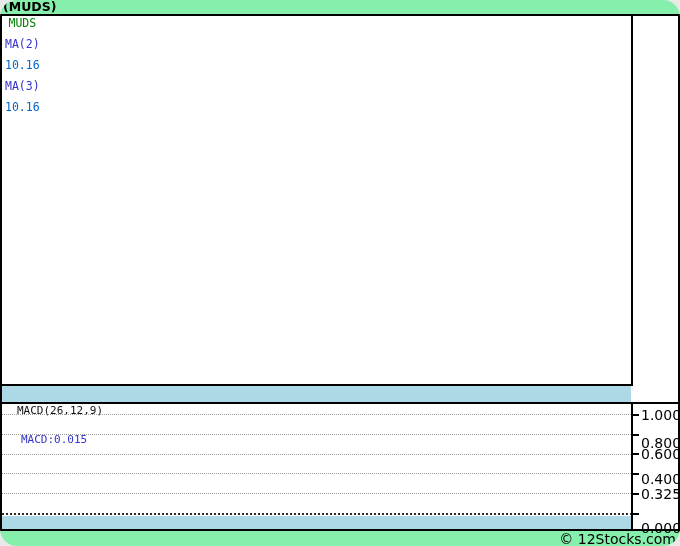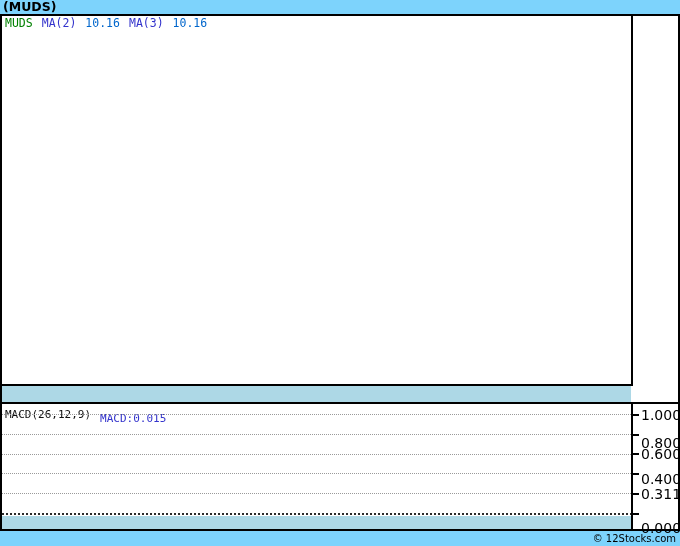--- a/index.html
+++ b/index.html
@@ -1,41 +1,42 @@
 <!DOCTYPE html>
 <html><head>
 <meta charset="utf-8">
 <style>
   html,body{margin:0;padding:0;background:#e9e9e9;}
   .stage{
     position:relative;
     width:680px;height:546px;
-    background:#7dd3fc;
+    background:#86efac;
     font-family:"DejaVu Sans", "Liberation Sans", sans-serif;
     overflow:hidden;
+    border-radius:17px;
   }
   .title{
     position:absolute;left:3px;top:0;height:14px;line-height:14px;
     font-size:12.5px;font-weight:bold;color:#000;white-space:nowrap;
   }
   .frame{
     position:absolute;left:0;top:14px;width:680px;height:517px;
     box-sizing:border-box;border:2px solid #000;background:#ffffff;
   }
   .legend{
     position:absolute;display:flex;align-items:center;white-space:nowrap;
     font-family:"DejaVu Sans Mono", "Liberation Mono", monospace;
-    font-size:11.5px;line-height:12px;
+    font-size:11.5px;line-height:12px;flex-direction:column;
   }
   .price-legend{left:5px;top:17px;gap:9px;}
   .macd-legend{left:5px;top:405px;gap:9px;font-size:11px;}
   .ticker-txt{color:#008000;}
   .ma-txt{color:#3333cc;}
   .val-txt{color:#0066cc;}
-  .macd-name-txt{color:#111;}
+  .macd-name-txt{color:#111;margin-left:12px;}
   .macd-val-txt{color:#3333cc;margin-top:8px;}
   .vline{position:absolute;width:2px;background:#000;}
   .vline-price{left:631px;top:16px;height:368px;}
   .vline-macd{left:631px;top:404px;height:125px;}
   .hline{position:absolute;background:#000;height:2px;}
   .price-bottom{left:2px;top:384px;width:631px;}
   .macd-top{left:2px;top:402px;width:676px;}
   .band{position:absolute;background:#add8e6;}
   .band-1{left:2px;top:386px;width:629px;height:16px;}
   .band-2{left:2px;top:516px;width:629px;height:13px;}
@@ -50,21 +51,21 @@
   }
   .tick{position:absolute;left:631px;width:8px;height:2px;background:#000;}
   .t1{top:414px;} .t2{top:434px;} .t3{top:453px;} .t4{top:473px;} .t5{top:493px;} .t6{top:513px;}
   .ytick{
     position:absolute;left:641px;width:38px;height:14px;line-height:14px;
     font-size:14px;color:#000;text-align:left;white-space:nowrap;
   }
   .y1{top:408px;} .y2{top:428px;margin-top:8px;} .y3{top:447px;} .y4{top:472px;} .y5{top:487px;} .y6{top:521px;}
   .footer{
     position:absolute;left:0;top:532px;width:676px;height:14px;line-height:14px;
-    text-align:right;font-size:10px;color:#000;
+    text-align:right;font-size:14px;color:#000;
   }
 </style>
 </head>
 <body>
 
 <div class="stage">
 
   <div class="title">(MUDS)</div>
 
   <div class="frame"></div>
@@ -100,20 +101,20 @@
   <div class="tick t2"></div>
   <div class="tick t3"></div>
   <div class="tick t4"></div>
   <div class="tick t5"></div>
   <div class="tick t6"></div>
 
   <div class="ytick y1">1.000</div>
   <div class="ytick y2">0.800</div>
   <div class="ytick y3">0.600</div>
   <div class="ytick y4">0.400</div>
-  <div class="ytick y5">0.311</div>
+  <div class="ytick y5">0.325</div>
   <div class="ytick y6">0.000</div>
 
   <div class="band band-2"></div>
 
   <div class="footer">© 12Stocks.com</div>
 
 </div>
 
 </body></html>

